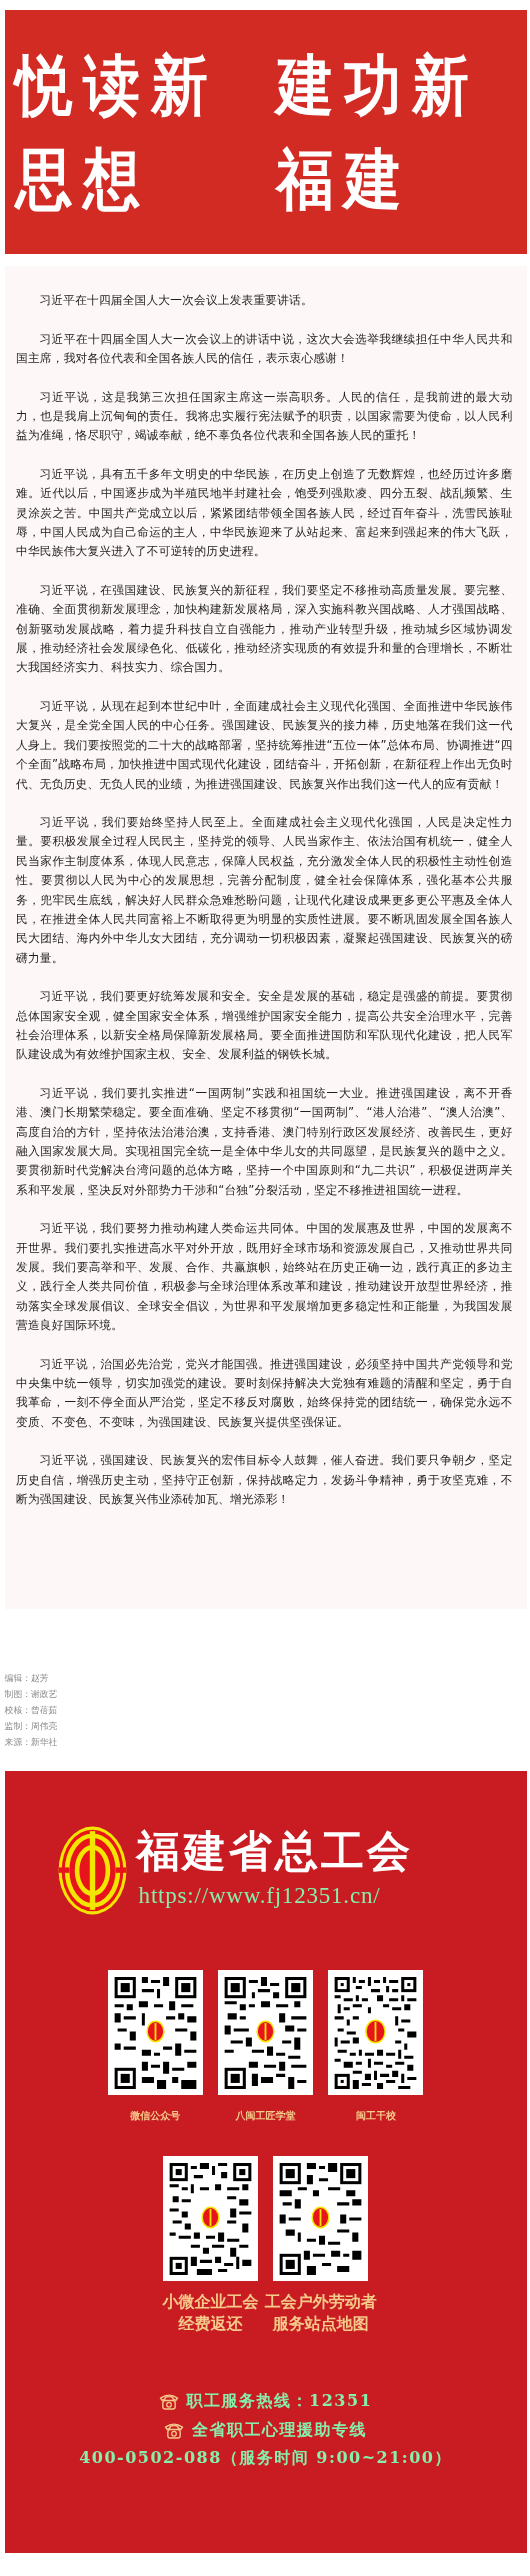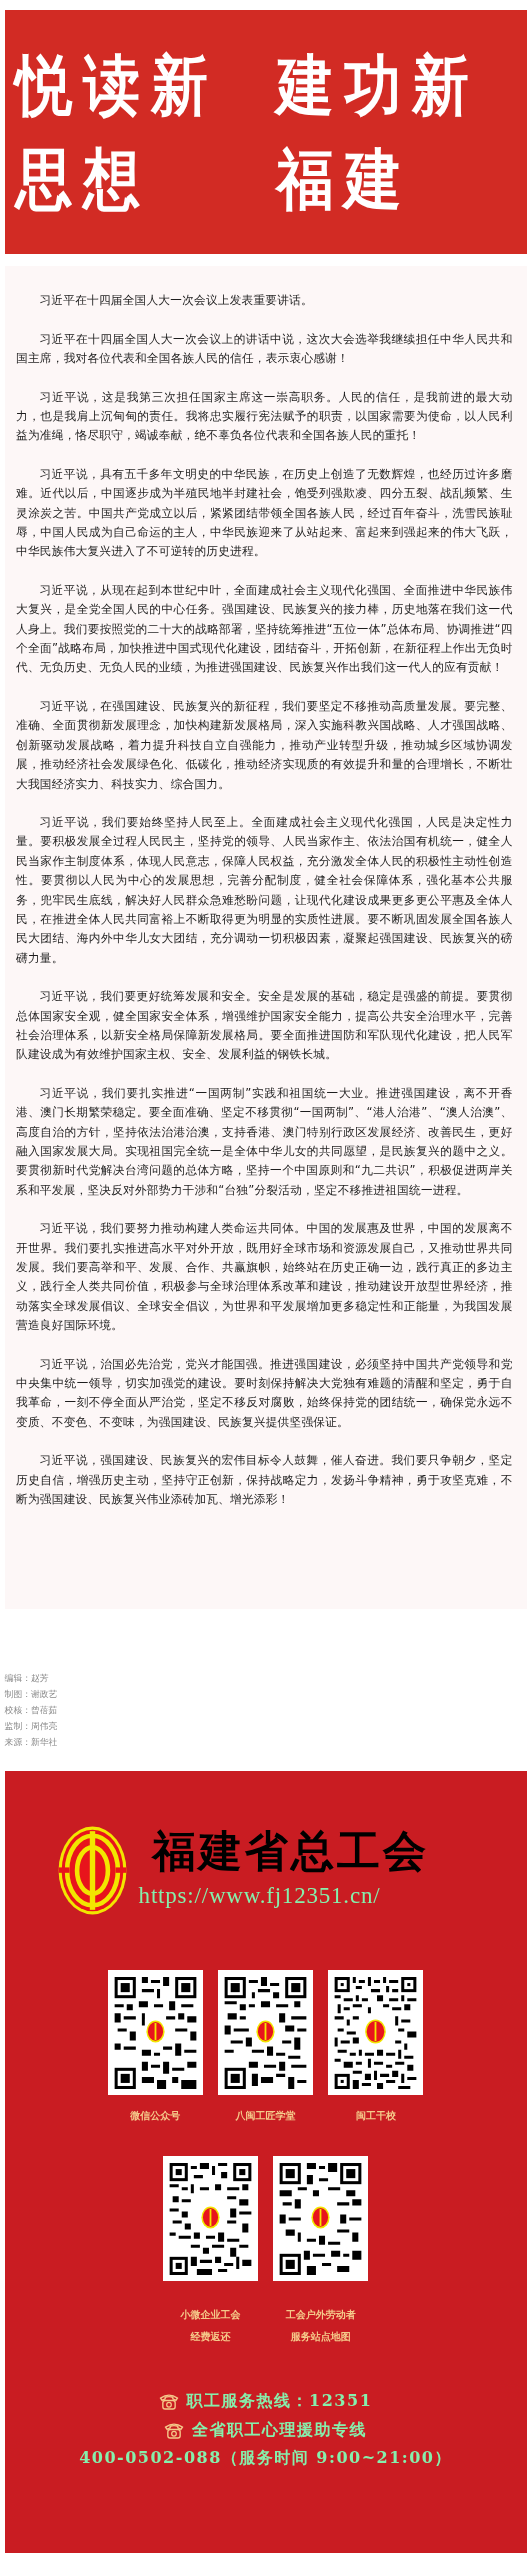--- a/index.html
+++ b/index.html
@@ -12,52 +12,52 @@
   .article { position: absolute; left: 4.6px; top: 266px; width: 522px; height: 1343px; background: #fdf7f7; padding: 25.4px 14px 0 11.5px; }
   .para { font-size: 11.7px; line-height: 19.4px; color: #1e1e1e; text-indent: 2em; margin-bottom: 19px; text-align: justify; letter-spacing: 0.2px; }
   .para:first-child { margin-bottom: 19px; }
 
   .credits { position: absolute; left: 4.6px; top: 1670px; }
   .credit-line { font-size: 8.8px; line-height: 16px; color: #8a8a8a; }
 
   .footer { position: absolute; left: 4.6px; top: 1771px; width: 522px; height: 782px; background: #c91c22; }
   .logo-row { position: absolute; left: 0; top: 0; width: 522px; height: 192px; }
   .emblem { position: absolute; left: 52px; top: 54px; width: 71px; height: 91px; }
-  .org-name { position: absolute; left: 132px; top: 55px; font-family: "DejaVu Serif", "Liberation Serif", serif; font-weight: bold; font-size: 43px; color: #000000; letter-spacing: 3.1px; line-height: 51px; margin-left: 16px; }
+  .org-name { position: absolute; left: 132px; top: 55px; font-family: "DejaVu Serif", "Liberation Serif", serif; font-weight: bold; font-size: 43px; color: #ffffff; letter-spacing: 3.1px; line-height: 51px; }
   .org-url { position: absolute; left: 134px; top: 112px; font-family: "Liberation Serif", "DejaVu Serif", serif; font-size: 23px; color: #86efac; letter-spacing: 0.8px; }
 
   .qr-grid-top { position: absolute; left: 0; top: 199px; width: 522px; display: flex; justify-content: center; gap: 15.4px; padding-left: 0; }
   .qr-item { width: 95px; display: flex; flex-direction: column; align-items: center; }
   .qr-box { width: 95px; height: 125px; background: #ffffff; position: relative; display: flex; align-items: center; justify-content: center; }
   .qr-box svg { width: 83px; height: 112px; }
   .qr-label { margin-top: 10.8px; font-family: "DejaVu Sans", sans-serif; font-weight: bold; font-size: 10px; color: #f5c98a; text-align: center; line-height: 20px; white-space: nowrap; }
 
   .qr-grid-bottom { position: absolute; left: 0; top: 385px; width: 522px; display: flex; justify-content: center; gap: 15.4px; }
-  .qr-label-2 { margin-top: 23px; font-family: "DejaVu Sans", sans-serif; font-weight: bold; font-size: 10px; color: #f5c98a; text-align: center; line-height: 21.5px; white-space: nowrap; }
+  .qr-label-2 { margin-top: 10px; font-family: "DejaVu Sans", sans-serif; font-weight: bold; font-size: 16px; color: #f5c98a; text-align: center; line-height: 21.5px; white-space: nowrap; }
 
   .hotline { position: absolute; left: 0; top: 616px; width: 522px; text-align: center; color: #86efac; font-family: "DejaVu Serif", serif; font-weight: bold; }
   .hotline-row { font-size: 16px; line-height: 28.5px; display: flex; align-items: center; justify-content: center; gap: 7.7px; letter-spacing: 1.5px; }
   .hotline-row.num { font-size: 16px; letter-spacing: 1.5px; }
   .phone-icon { width: 20px; height: 18.5px; display: inline-block; }
 </style>
 </head>
 <body>
 
 <div class="banner">
   <div class="banner-line">悦读新思想</div>
   <div class="banner-line">建功新福建</div>
 </div>
 
 <div class="article">
   <p class="para">习近平在十四届全国人大一次会议上发表重要讲话。</p>
   <p class="para">习近平在十四届全国人大一次会议上的讲话中说，这次大会选举我继续担任中华人民共和国主席，我对各位代表和全国各族人民的信任，表示衷心感谢！</p>
   <p class="para">习近平说，这是我第三次担任国家主席这一崇高职务。人民的信任，是我前进的最大动力，也是我肩上沉甸甸的责任。我将忠实履行宪法赋予的职责，以国家需要为使命，以人民利益为准绳，恪尽职守，竭诚奉献，绝不辜负各位代表和全国各族人民的重托！</p>
   <p class="para">习近平说，具有五千多年文明史的中华民族，在历史上创造了无数辉煌，也经历过许多磨难。近代以后，中国逐步成为半殖民地半封建社会，饱受列强欺凌、四分五裂、战乱频繁、生灵涂炭之苦。中国共产党成立以后，紧紧团结带领全国各族人民，经过百年奋斗，洗雪民族耻辱，中国人民成为自己命运的主人，中华民族迎来了从站起来、富起来到强起来的伟大飞跃，中华民族伟大复兴进入了不可逆转的历史进程。</p>
+  <p class="para">习近平说，在强国建设、民族复兴的新征程，我们要坚定不移推动高质量发展。要完整、准确、全面贯彻新发展理念，加快构建新发展格局，深入实施科教兴国战略、人才强国战略、创新驱动发展战略，着力提升科技自立自强能力，推动产业转型升级，推动城乡区域协调发展，推动经济社会发展绿色化、低碳化，推动经济实现质的有效提升和量的合理增长，不断壮大我国经济实力、科技实力、综合国力。</p>
   <p class="para">习近平说，从现在起到本世纪中叶，全面建成社会主义现代化强国、全面推进中华民族伟大复兴，是全党全国人民的中心任务。强国建设、民族复兴的接力棒，历史地落在我们这一代人身上。我们要按照党的二十大的战略部署，坚持统筹推进“五位一体”总体布局、协调推进“四个全面”战略布局，加快推进中国式现代化建设，团结奋斗，开拓创新，在新征程上作出无负时代、无负历史、无负人民的业绩，为推进强国建设、民族复兴作出我们这一代人的应有贡献！</p>
-  <p class="para">习近平说，在强国建设、民族复兴的新征程，我们要坚定不移推动高质量发展。要完整、准确、全面贯彻新发展理念，加快构建新发展格局，深入实施科教兴国战略、人才强国战略、创新驱动发展战略，着力提升科技自立自强能力，推动产业转型升级，推动城乡区域协调发展，推动经济社会发展绿色化、低碳化，推动经济实现质的有效提升和量的合理增长，不断壮大我国经济实力、科技实力、综合国力。</p>
   <p class="para">习近平说，我们要始终坚持人民至上。全面建成社会主义现代化强国，人民是决定性力量。要积极发展全过程人民民主，坚持党的领导、人民当家作主、依法治国有机统一，健全人民当家作主制度体系，体现人民意志，保障人民权益，充分激发全体人民的积极性主动性创造性。要贯彻以人民为中心的发展思想，完善分配制度，健全社会保障体系，强化基本公共服务，兜牢民生底线，解决好人民群众急难愁盼问题，让现代化建设成果更多更公平惠及全体人民，在推进全体人民共同富裕上不断取得更为明显的实质性进展。要不断巩固发展全国各族人民大团结、海内外中华儿女大团结，充分调动一切积极因素，凝聚起强国建设、民族复兴的磅礴力量。</p>
   <p class="para">习近平说，我们要更好统筹发展和安全。安全是发展的基础，稳定是强盛的前提。要贯彻总体国家安全观，健全国家安全体系，增强维护国家安全能力，提高公共安全治理水平，完善社会治理体系，以新安全格局保障新发展格局。要全面推进国防和军队现代化建设，把人民军队建设成为有效维护国家主权、安全、发展利益的钢铁长城。</p>
   <p class="para">习近平说，我们要扎实推进“一国两制”实践和祖国统一大业。推进强国建设，离不开香港、澳门长期繁荣稳定。要全面准确、坚定不移贯彻“一国两制”、“港人治港”、“澳人治澳”、高度自治的方针，坚持依法治港治澳，支持香港、澳门特别行政区发展经济、改善民生，更好融入国家发展大局。实现祖国完全统一是全体中华儿女的共同愿望，是民族复兴的题中之义。要贯彻新时代党解决台湾问题的总体方略，坚持一个中国原则和“九二共识”，积极促进两岸关系和平发展，坚决反对外部势力干涉和“台独”分裂活动，坚定不移推进祖国统一进程。</p>
   <p class="para">习近平说，我们要努力推动构建人类命运共同体。中国的发展惠及世界，中国的发展离不开世界。我们要扎实推进高水平对外开放，既用好全球市场和资源发展自己，又推动世界共同发展。我们要高举和平、发展、合作、共赢旗帜，始终站在历史正确一边，践行真正的多边主义，践行全人类共同价值，积极参与全球治理体系改革和建设，推动建设开放型世界经济，推动落实全球发展倡议、全球安全倡议，为世界和平发展增加更多稳定性和正能量，为我国发展营造良好国际环境。</p>
   <p class="para">习近平说，治国必先治党，党兴才能国强。推进强国建设，必须坚持中国共产党领导和党中央集中统一领导，切实加强党的建设。要时刻保持解决大党独有难题的清醒和坚定，勇于自我革命，一刻不停全面从严治党，坚定不移反对腐败，始终保持党的团结统一，确保党永远不变质、不变色、不变味，为强国建设、民族复兴提供坚强保证。</p>
   <p class="para">习近平说，强国建设、民族复兴的宏伟目标令人鼓舞，催人奋进。我们要只争朝夕，坚定历史自信，增强历史主动，坚持守正创新，保持战略定力，发扬斗争精神，勇于攻坚克难，不断为强国建设、民族复兴伟业添砖加瓦、增光添彩！</p>
 </div>
 
 <div class="credits">
   <div class="credit-line">编辑：赵芳</div>

